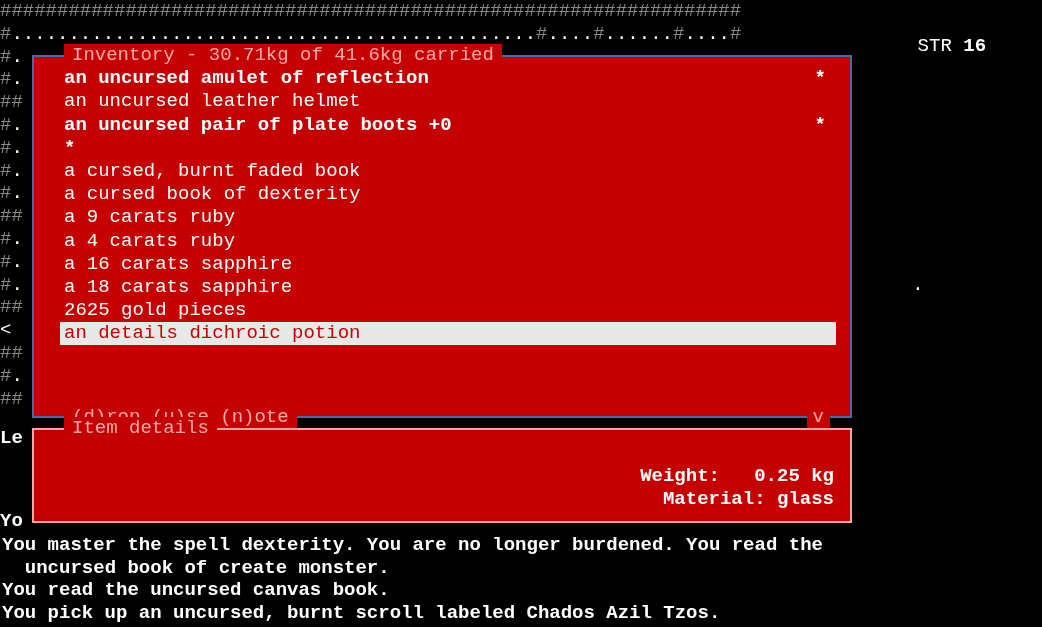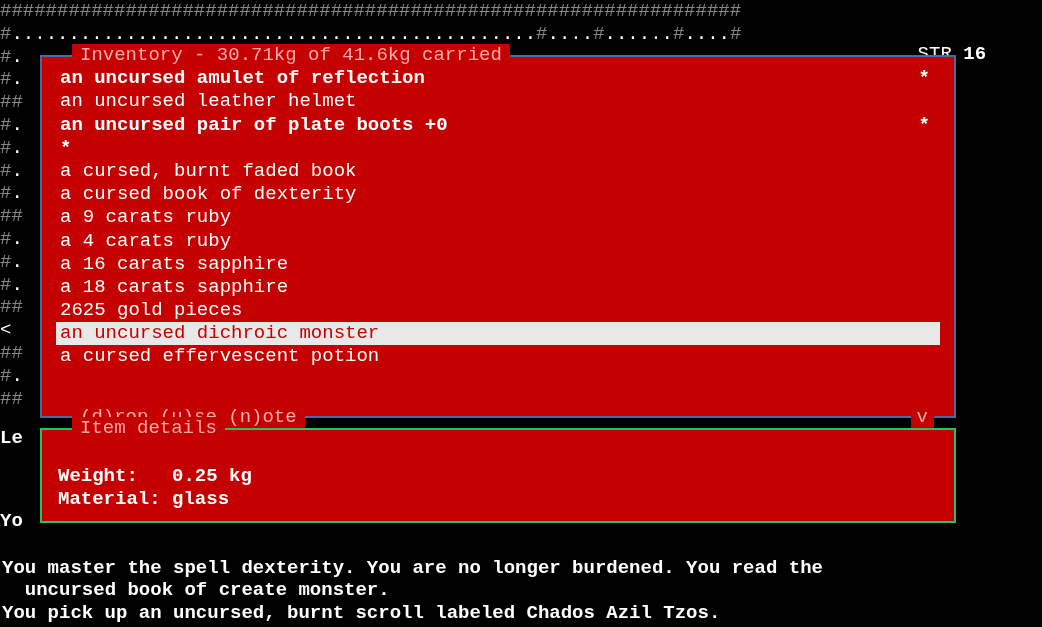--- a/index.html
+++ b/index.html
@@ -23,42 +23,43 @@
     top: 0; left: 0;
     white-space: pre;
     color: #888; 
     letter-spacing: 0px;
   }
   .map .white { color: #fff; }
   .stat-panel {
     position: absolute;
     top: 0; right: 0;
     width: 180px;
-    padding: 20px 10px;
+    padding: 12px 10px;
     color: #fff;
     white-space: pre;
   }
   .stat-panel .val { font-weight: bold; }
   .popup {
     position: absolute;
-    left: 40px;
-    width: 916px;
+    left: 32px;
+    width: 820px;
     background: #c40000;
     color: #fff;
   }
   .inventory-popup {
     top: 55px;
     height: 363px;
     border: 2px solid #4a6aa0;
     padding: 0;
   }
   .details-popup {
     top: 428px;
     height: 95px;
-    border: 2px solid #22c55e;
+    border: 2px solid #fca5a5;
+    text-align: right;
   }
   .popup-title {
     position: absolute;
     top: -13px;
     left: 30px;
     background: #c40000;
     color: #ffaaaa;
     padding: 0 8px;
   }
   .popup-footer {
@@ -71,21 +72,21 @@
   }
   .popup-scroll {
     position: absolute;
     bottom: -13px;
     right: 20px;
     background: #c40000;
     color: #ffaaaa;
     padding: 0 6px;
   }
   .inv-list {
-    padding: 10px 14px 0 14px;
+    padding: 10px 14px 0 26px;
   }
   .inv-item {
     display: flex;
     justify-content: space-between;
     padding: 0 4px;
     height: 23.2px;
     align-items: center;
     white-space: pre;
   }
   .inv-item.bold { font-weight: bold; }
@@ -154,33 +155,32 @@
         <div class="inv-item"><span>an uncursed leather helmet</span><span class="mark"></span></div>
         <div class="inv-item bold"><span>an uncursed pair of plate boots +0</span><span class="mark">*</span></div>
         <div class="inv-item bold"><span class="mark">*</span></div>
         <div class="inv-item"><span>a cursed, burnt faded book</span><span class="mark"></span></div>
         <div class="inv-item"><span>a cursed book of dexterity</span><span class="mark"></span></div>
         <div class="inv-item"><span>a 9 carats ruby</span><span class="mark"></span></div>
         <div class="inv-item"><span>a 4 carats ruby</span><span class="mark"></span></div>
         <div class="inv-item"><span>a 16 carats sapphire</span><span class="mark"></span></div>
         <div class="inv-item"><span>a 18 carats sapphire</span><span class="mark"></span></div>
         <div class="inv-item"><span>2625 gold pieces</span><span class="mark"></span></div>
-        <div class="inv-item selected"><span>an uncursed dichroic monster</span><span class="mark"></span></div>
-        <div class="inv-item"><span>a cursed effervescent potion</span><span class="mark"></span></div>
+        <div class="inv-item selected"><span>an details dichroic potion</span><span class="mark"></span></div>
       </div>
     <div class="popup-footer">(d)rop (u)se (n)ote</div>
     <div class="popup-scroll">v</div>
   </div>
 
   <div class="popup details-popup">
     <div class="popup-title">Item details</div>
     <div class="details-body">
 <span>Weight:</span>   <span>0.25 kg</span>
 <span>Material:</span> <span>glass</span>
     </div>
   </div>
 
   <div class="peek" style="top:427px;">Le</div>
   <div class="peek" style="top:510px;">Yo</div>
 
-  <div class="messages" id="messages"><span class="line">You master the spell dexterity. You are no longer burdened. You read the</span><span class="line">  uncursed book of create monster.</span><span class="line">You pick up an uncursed, burnt scroll labeled Chados Azil Tzos.</span></div>
+  <div class="messages" id="messages"><span class="line">You master the spell dexterity. You are no longer burdened. You read the</span><span class="line">  uncursed book of create monster.</span><span class="line">You read the uncursed canvas book.</span><span class="line">You pick up an uncursed, burnt scroll labeled Chados Azil Tzos.</span></div>
 
 </div>
 
 </body></html>

